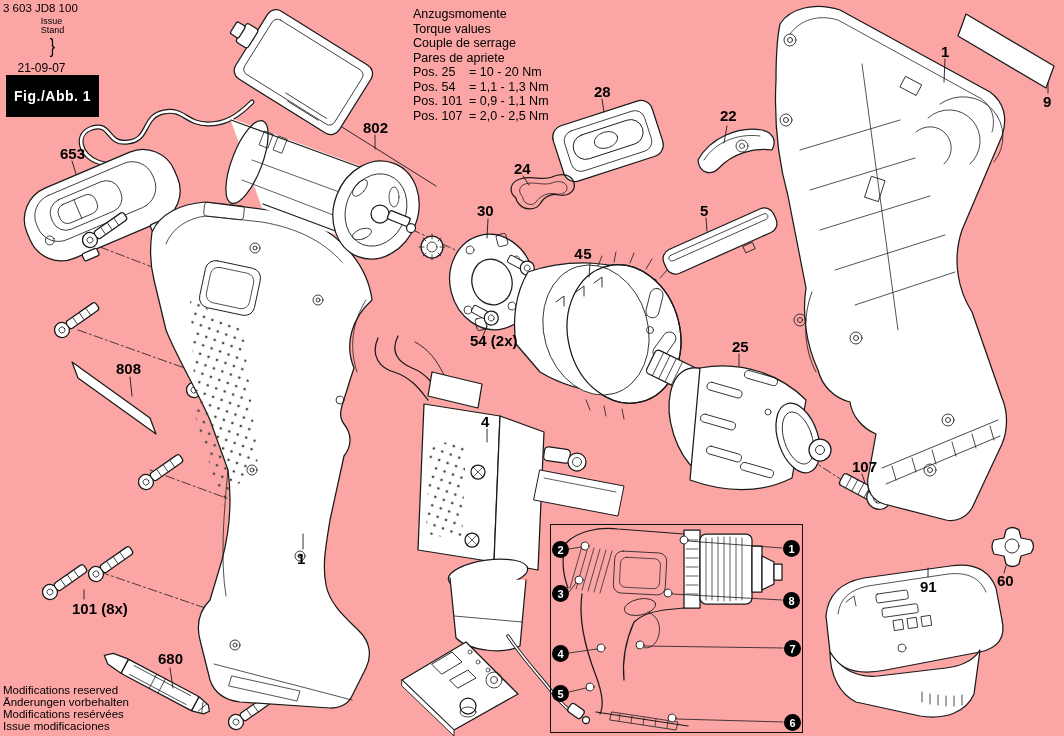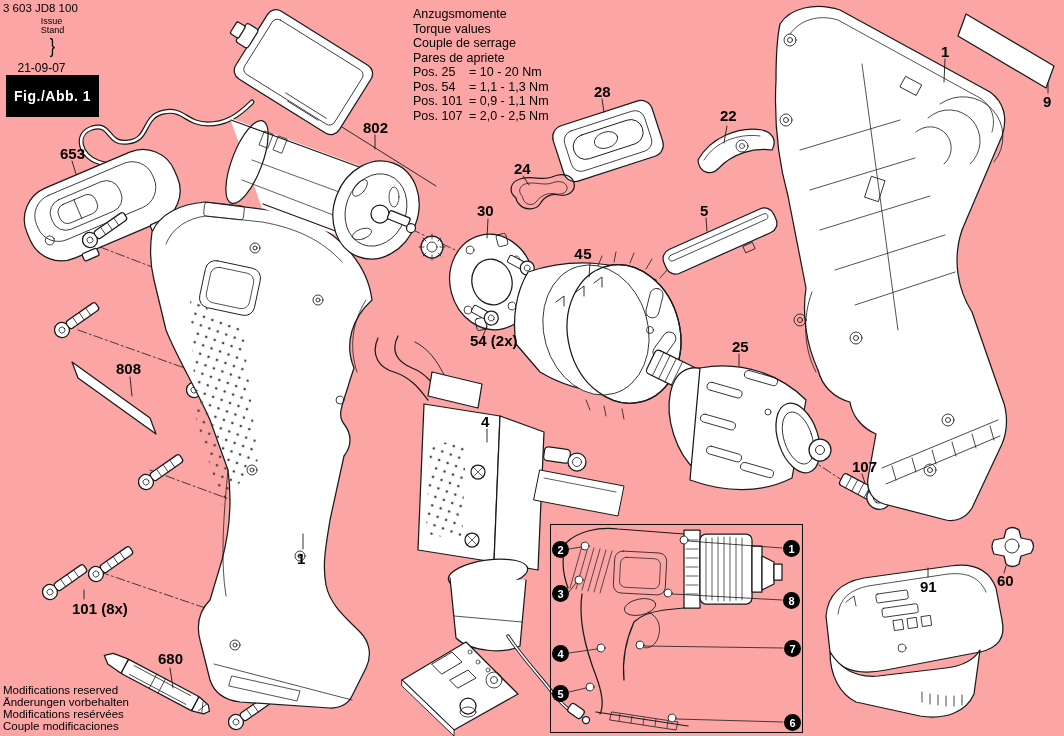--- a/index.html
+++ b/index.html
@@ -569,16 +569,16 @@
 <div class="callout" style="left:552px;top:645px;">4</div>
 <div class="callout" style="left:552px;top:685px;">5</div>
 <div class="callout" style="left:784px;top:714px;">6</div>
 <div class="callout" style="left:784px;top:640px;">7</div>
 <div class="callout" style="left:783px;top:592px;">8</div>
 
 <div class="footer">
   <div>Modifications reserved</div>
   <div>Änderungen vorbehalten</div>
   <div>Modifications resérvées</div>
-  <div>Couple modificaciones</div>
+  <div>Issue modificaciones</div>
 </div>
 
 </div>
 
 </body></html>

